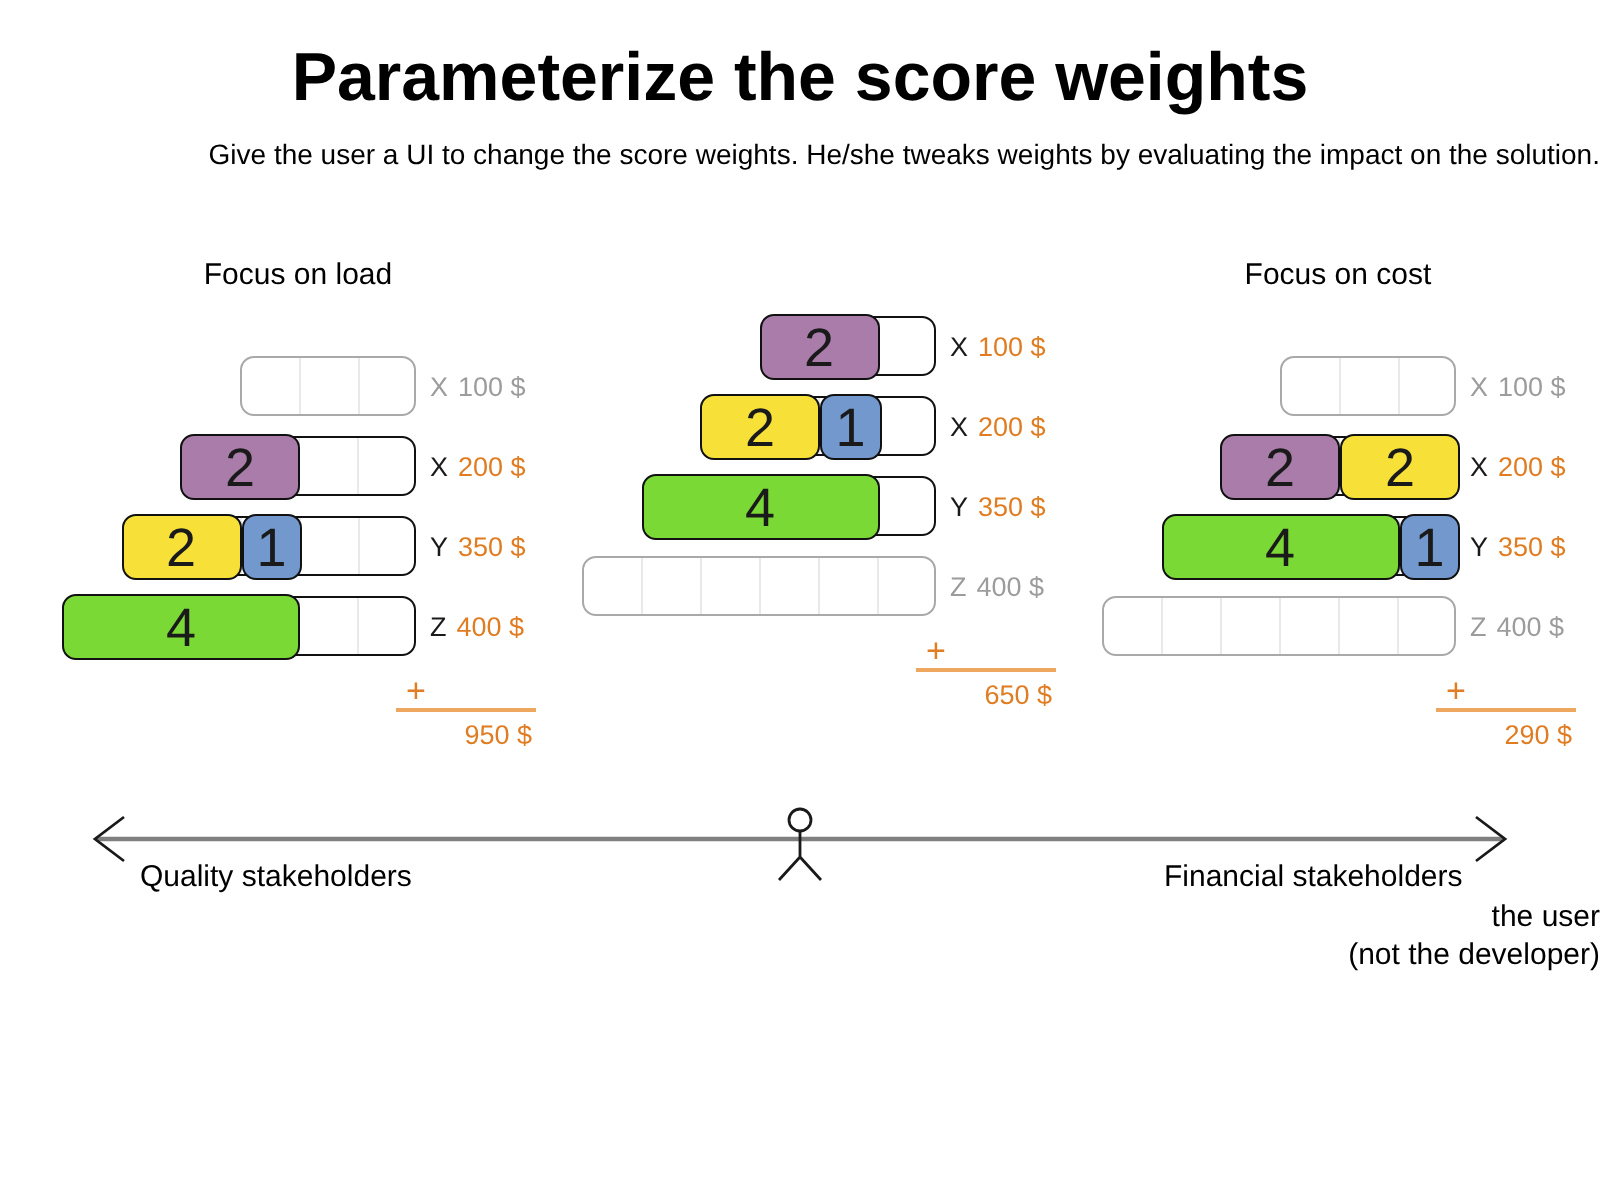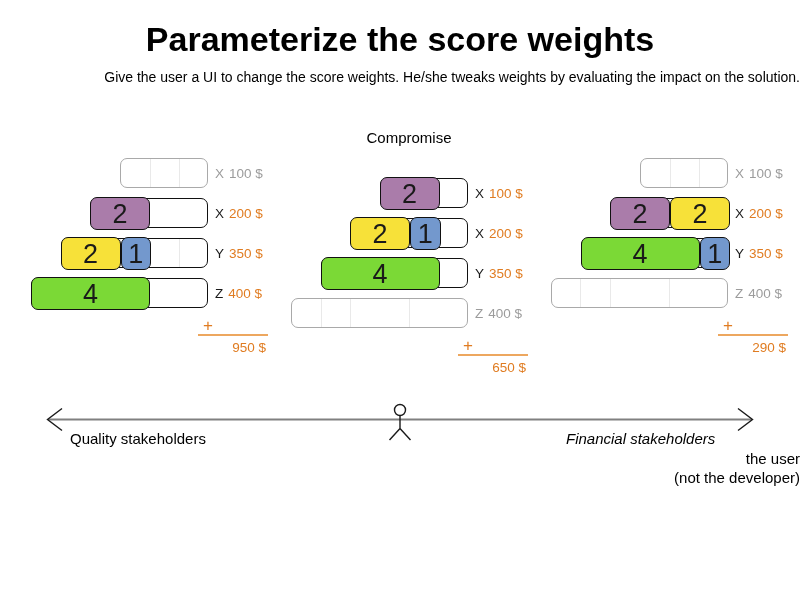--- a/index.html
+++ b/index.html
@@ -42,33 +42,34 @@
   .sum-top{
     font-size:17px;line-height:16px;height:16px;color:var(--orange);
     padding-left:5px;border-bottom:2px solid var(--sum-line);box-sizing:content-box;
   }
   .sum-total{
     text-align:right;padding-right:2px;font-size:13.5px;color:var(--orange);margin-top:4px;
   }
   .axis-svg{position:absolute;left:0;top:398px;}
   .axis-label{position:absolute;font-size:15px;white-space:nowrap;text-align:right;}
   #label-quality{left:70px;top:430px;}
-  #label-financial{left:566px;top:430px;font-style:italic;}
+  #label-financial{left:582px;top:430px;}
   .user-caption{position:absolute;left:0;width:800px;text-align:right;font-size:15px;}
   #user-caption-1{top:450px;}
   #user-caption-2{top:469px;}
 </style>
 </head>
 <body>
 
 <h1 class="page-title">Parameterize the score weights</h1>
 <div class="page-subtitle">Give the user a UI to change the score weights. He/she tweaks weights by evaluating the impact on the solution.</div>
 
 <div id="columns-root">
     <div class="column" style="left: 30px;">
+      <div class="col-title">Focus on load</div>
       <div class="rows">
         <div class="row">
           <div class="bar inactive" style="width: 88.5px; background-image: repeating-linear-gradient(to right, transparent 0px, transparent 28.5px, rgb(233, 233, 233) 28.5px, rgb(233, 233, 233) 29.5px);"></div>
           <div class="row-label inactive"><span class="letter">X</span><span class="value">100 $</span></div>
         </div>
         <div class="row">
           <div class="bar" style="width: 118px; background-image: repeating-linear-gradient(to right, transparent 0px, transparent 28.5px, rgb(233, 233, 233) 28.5px, rgb(233, 233, 233) 29.5px);">
             <div class="blocks">
               <div class="block" style="width: 60px; background: rgb(170, 124, 170);">2</div>
             </div>
@@ -94,21 +95,20 @@
         </div>
       </div>
       <div class="sum-row">
         <div class="sum">
           <div class="sum-top">+</div>
           <div class="sum-total">950 $</div>
         </div>
       </div>
     </div>
     <div class="column" style="left: 290px;">
-      <div class="col-title">Compromise</div>
       <div class="rows">
         <div class="row">
           <div class="bar" style="width: 88.5px; background-image: repeating-linear-gradient(to right, transparent 0px, transparent 28.5px, rgb(233, 233, 233) 28.5px, rgb(233, 233, 233) 29.5px);">
             <div class="blocks">
               <div class="block" style="width: 60px; background: rgb(170, 124, 170);">2</div>
             </div>
           </div>
           <div class="row-label"><span class="letter">X</span><span class="value">100 $</span></div>
         </div>
         <div class="row">
@@ -134,20 +134,21 @@
         </div>
       </div>
       <div class="sum-row">
         <div class="sum">
           <div class="sum-top">+</div>
           <div class="sum-total">650 $</div>
         </div>
       </div>
     </div>
     <div class="column" style="left: 550px;">
+      <div class="col-title">Focus on cost</div>
       <div class="rows">
         <div class="row">
           <div class="bar inactive" style="width: 88.5px; background-image: repeating-linear-gradient(to right, transparent 0px, transparent 28.5px, rgb(233, 233, 233) 28.5px, rgb(233, 233, 233) 29.5px);"></div>
           <div class="row-label inactive"><span class="letter">X</span><span class="value">100 $</span></div>
         </div>
         <div class="row">
           <div class="bar" style="width: 118px; background-image: repeating-linear-gradient(to right, transparent 0px, transparent 28.5px, rgb(233, 233, 233) 28.5px, rgb(233, 233, 233) 29.5px);">
             <div class="blocks">
               <div class="block" style="width: 60px; background: rgb(170, 124, 170);">2</div>
               <div class="block" style="width: 60px; background: rgb(247, 225, 57);">2</div>

